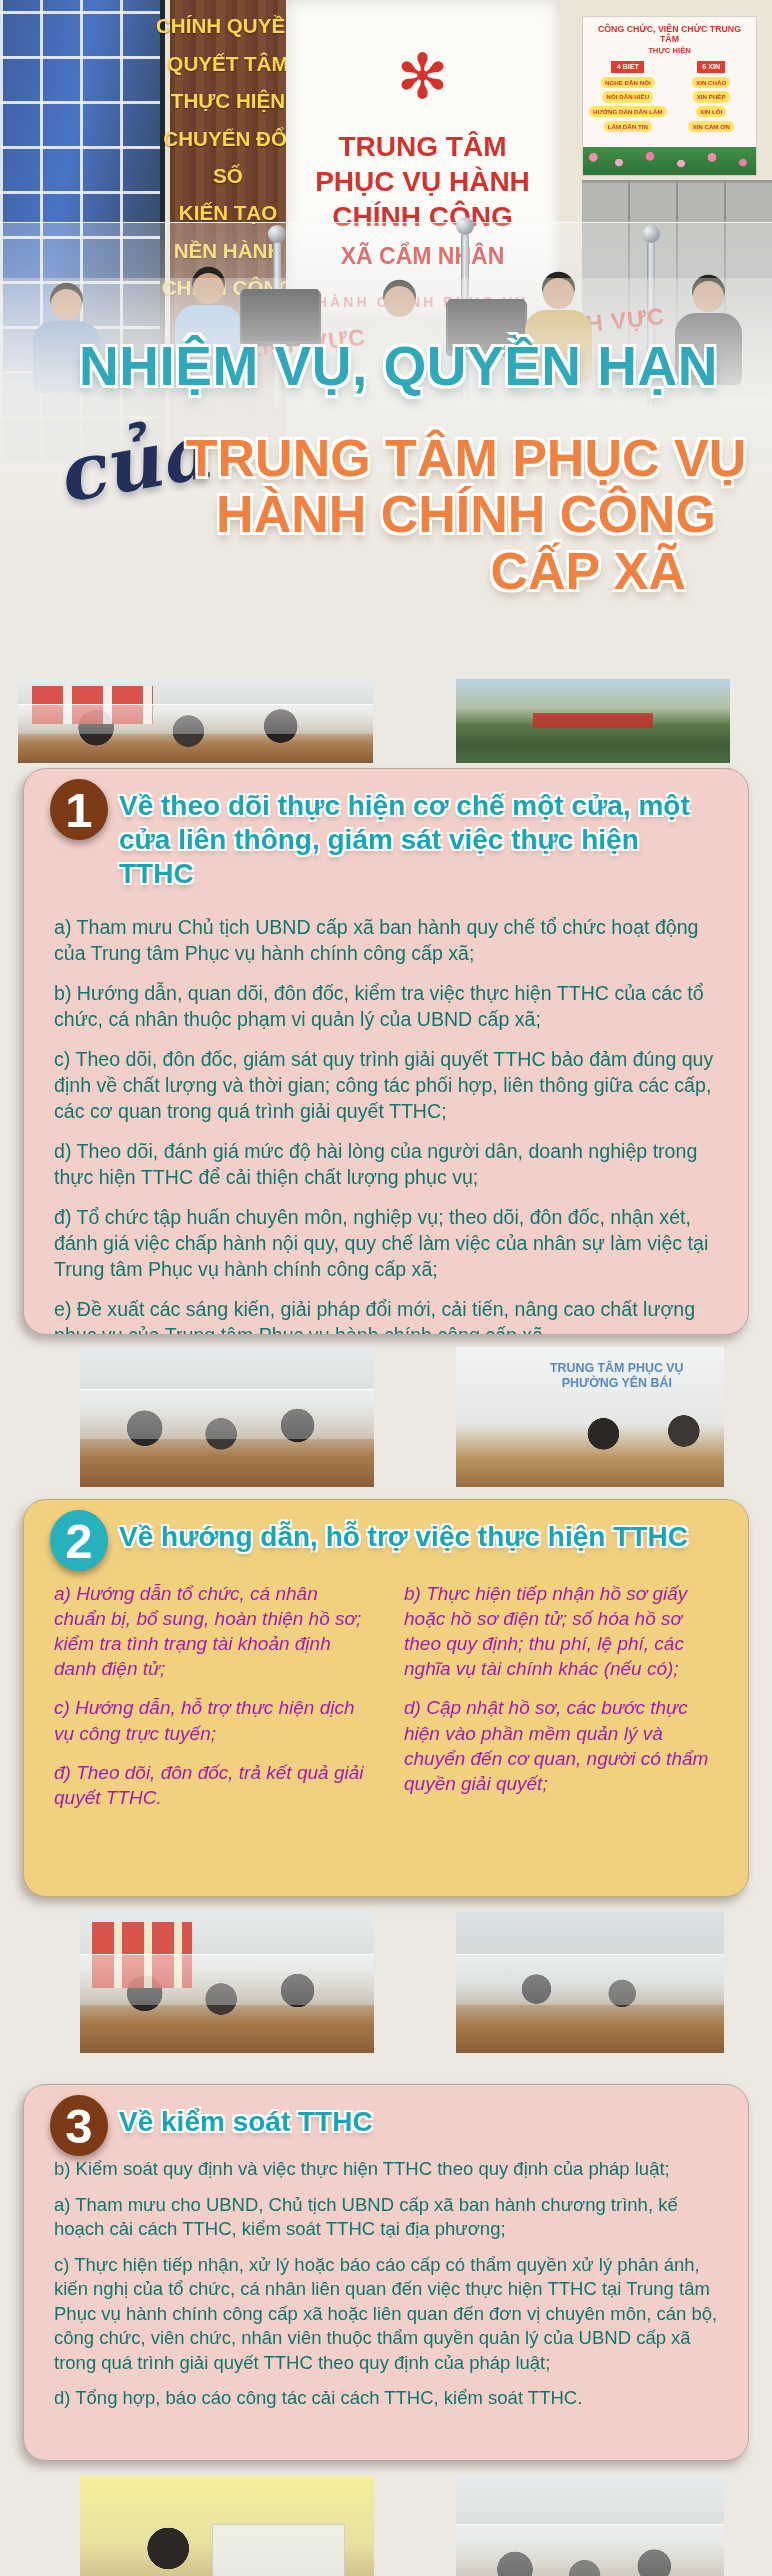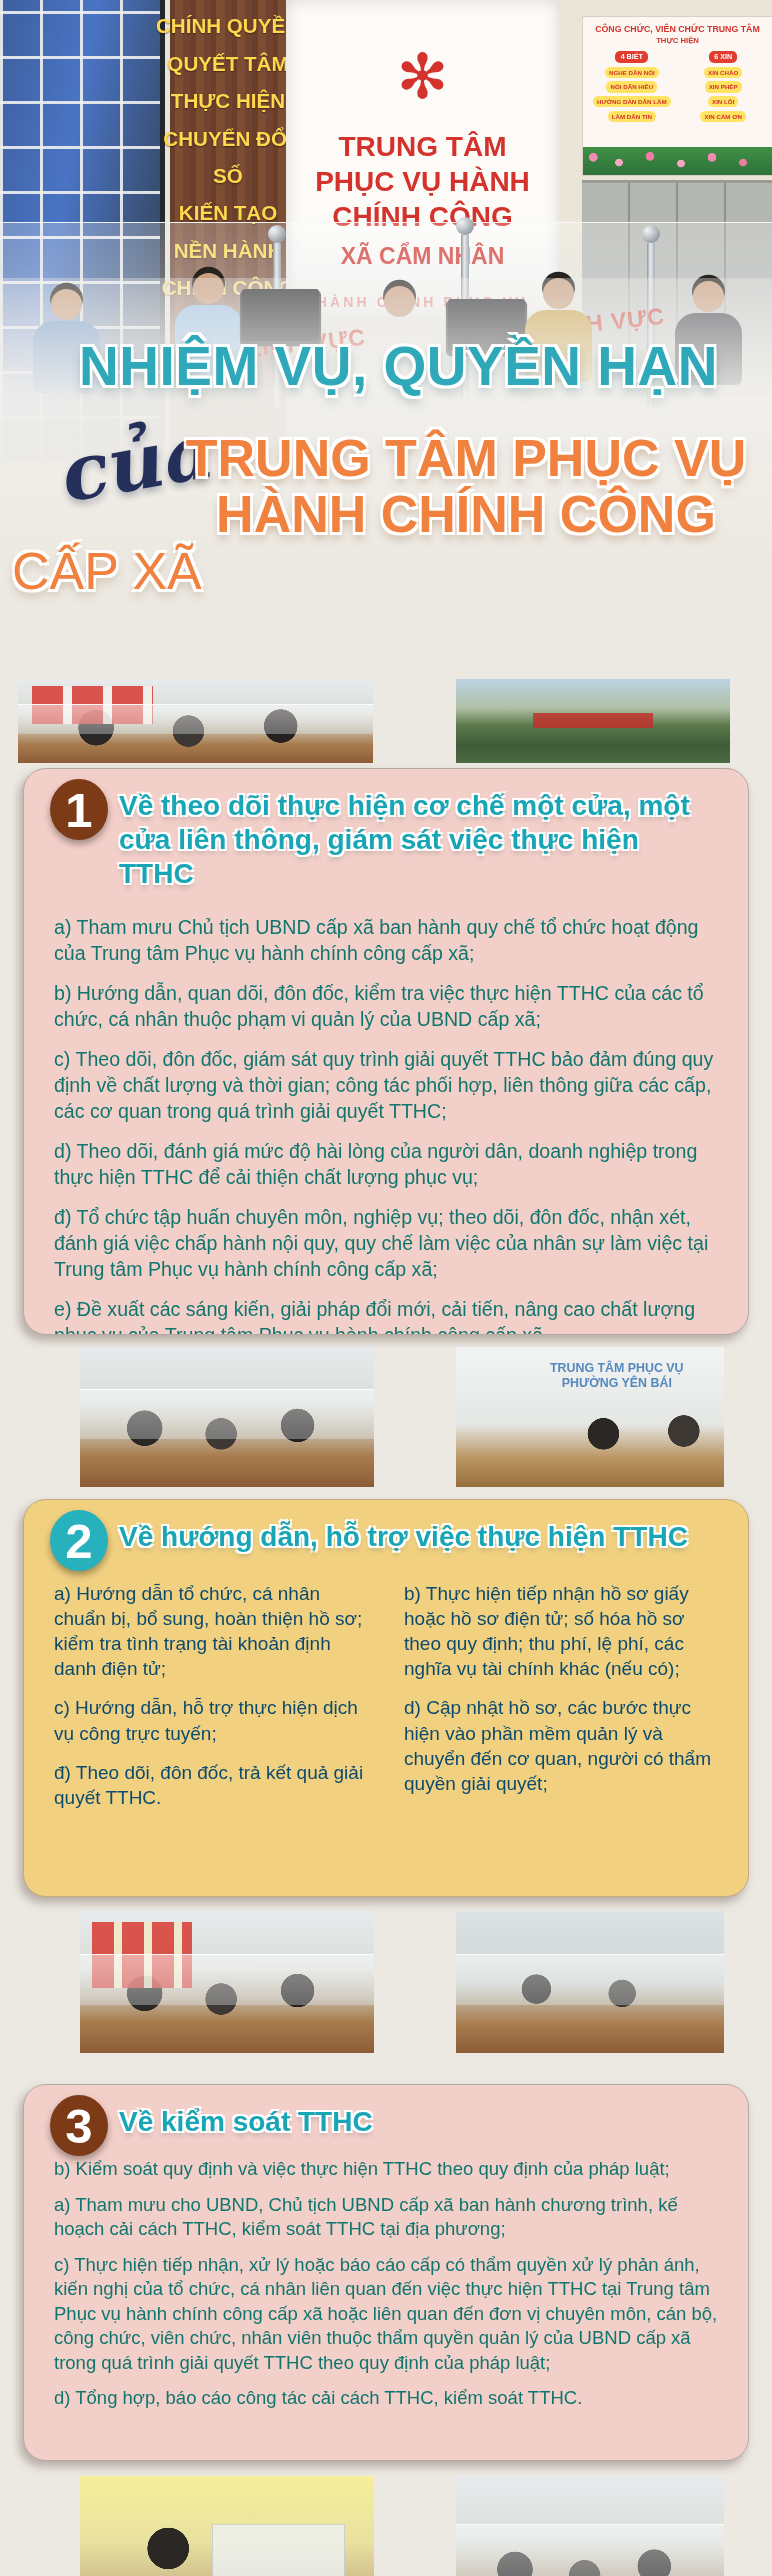--- a/index.html
+++ b/index.html
@@ -22,27 +22,27 @@
   .hero-pillar span { color:#ffd84d; font-weight:bold; font-size:20.6px; text-shadow:0 1px 1.5px rgba(0,0,0,.45); white-space:nowrap; }
   .hero-sign { position:absolute; top:0; left:286px; width:273px; height:319px; background:#fcfbf8;
      box-shadow:0 0 15.5px rgba(0,0,0,.15) inset; text-align:center; padding-top:46px; }
   .hero-logo { font-size:62px; color:#d4322c; line-height:1; display:block; }
   .hero-sign-title { display:block; color:#d4322c; font-weight:800; font-size:28px; line-height:1.25; margin:20.6px 15.5px 0 15.5px; }
   .hero-sign-sub { display:block; color:#d4322c; font-weight:800; font-size:23px; margin-top:9.3px; }
   .hero-sign-tag { display:block; color:#e0514b; font-weight:bold; font-size:14px; letter-spacing:3.1px; margin-top:24px; }
   .hero-wallR { position:absolute; top:0; left:559px; width:214px; height:464px; background:#ebe5d8; }
   .hero-banner-frag { position:absolute; top:0; left:448px; width:103px; height:13.4px; background:#f7c929; }
   .hero-banner-frag2 { position:absolute; top:0; left:732px; width:41px; height:20.6px; background:#f7c929; }
-  .hero-poster { position:absolute; top:15.5px; left:582px; width:191px; height:160px; background:#fdf7f4;
+  .hero-poster { position:absolute; top:15.5px; left:582px; width:175px; height:160px; background:#fdf7f4;
      border:0.5px solid #d9cfc4; padding:7.2px 5.2px 0 5.2px; overflow:hidden; }
   .hero-poster-title { color:#d4322c; font-weight:bold; font-size:8.8px; text-align:center; display:block; }
   .hero-poster-sub { color:#d4322c; font-weight:bold; font-size:7.7px; text-align:center; display:block; margin-top:2.1px; }
   .poster-cols { display:flex; gap:4.1px; margin-top:6.2px; }
   .poster-col { flex:1; display:flex; flex-direction:column; gap:3.6px; align-items:center; }
-  .poster-tag { background:#e23c31; color:#fff; font-weight:bold; font-size:7.2px; padding:1.5px 5.2px; border-radius:5px; }
+  .poster-tag { background:#e23c31; color:#fff; font-weight:bold; font-size:7.2px; padding:1.5px 5.2px; border-radius:0; }
   .poster-pill { background:#ffe463; color:#d4322c; font-weight:bold; font-size:6.2px; padding:2.1px 4.1px; border-radius:5.2px; white-space:nowrap; }
   .hero-poster-flowers { position:absolute; bottom:0; left:0; width:100%; height:28px;
      background:
        radial-gradient(circle 4.1px at 10.3px 10.3px,#f08cae 0 4.1px,transparent 4.6px),
        radial-gradient(circle 3.6px at 36px 15.5px,#f5a6c0 0 3.6px,transparent 4.1px),
        radial-gradient(circle 4.1px at 67px 9.3px,#ef7ca4 0 4.1px,transparent 4.6px),
        radial-gradient(circle 3.6px at 98px 16.5px,#f5a6c0 0 3.6px,transparent 4.1px),
        radial-gradient(circle 4.1px at 129px 10.3px,#f08cae 0 4.1px,transparent 4.6px),
        radial-gradient(circle 3.6px at 160px 15.5px,#ef7ca4 0 3.6px,transparent 4.1px),
        linear-gradient(#3f8f46,#2f7339); }
@@ -65,21 +65,21 @@
   
   .title-block { position:absolute; top:0; left:12px; width:773px; height:654px; }
   .title-line1 { position:absolute; top:334px; left:0; width:773px; text-align:center;
      font-size:55px; font-weight:800; color:#2fa9ba; letter-spacing:0.5px;
      text-shadow:-2.6px -2.6px 0 #fff,2.6px -2.6px 0 #fff,-2.6px 2.6px 0 #fff,2.6px 2.6px 0 #fff,0 6.2px 10.3px rgba(20,80,90,.35); }
   .title-cua { position:absolute; top:417px; left:49px; font-family:"DejaVu Serif", serif; font-style:italic; font-weight:bold;
      font-size:77px; color:#25305a; transform:rotate(-10deg); text-shadow:0 4.1px 7.2px rgba(20,30,60,.3); }
   .title-orange { position:absolute; left:155px; width:598px; text-align:center; font-size:52px; font-weight:800; color:#f0813f;
      text-shadow:-2.6px -2.6px 0 #fff,2.6px -2.6px 0 #fff,-2.6px 2.6px 0 #fff,2.6px 2.6px 0 #fff,0 6.2px 9.3px rgba(120,60,10,.35); }
   .title-l2 { top:428px; } .title-l3 { top:484px; }
-  .title-l4 { position:absolute; top:541px; left:0; width:674px; text-align:left; font-size:52px; font-weight:400; color:#f0813f;
+  .title-l4 { position:absolute; top:541px; left:0; width:674px; text-align:right; font-size:52px; font-weight:700; color:#f0813f;
      text-shadow:-2.6px -2.6px 0 #fff,2.6px -2.6px 0 #fff,-2.6px 2.6px 0 #fff,2.6px 2.6px 0 #fff,0 6.2px 9.3px rgba(120,60,10,.35); }
   .ph { position:absolute; overflow:hidden; }
   .ph-base { width:100%; height:100%;
      background:
        radial-gradient(circle 17.5px at 22% 58%, #2a2724 0 17.5px, transparent 18px),
        radial-gradient(circle 15.5px at 48% 62%, #3d3833 0 15.5px, transparent 16px),
        radial-gradient(circle 16.5px at 74% 56%, #26211e 0 16.5px, transparent 17px),
        linear-gradient(180deg, #e8ebed 0%, #d9ddd8 40%, #c2b49e 62%, #a97c4e 78%, #8a5d38 100%); }
   .ph-posters { position:absolute; top:8%; left:4%; width:34%; height:46%;
      background:repeating-linear-gradient(90deg,#d83a31 0 26%, #f3f0ea 26% 33%); opacity:.85; }
@@ -95,21 +95,21 @@
   .badge { position:absolute; top:10.3px; left:26px; width:58px; height:61px; border-radius:50%;
      color:#fff; font-weight:800; font-size:49px; display:flex; align-items:center; justify-content:center;
      box-shadow:0 4.1px 7.2px rgba(0,0,0,.35); }
   .badge-brown { background:#7c3a16; }
   .badge-teal { background:#27b1bd; }
   .sec-title { margin:19.6px 31px 0 95px; text-align:left; font-size:28px; font-weight:800; color:#18a5b6; line-height:1.22;
      text-shadow:-2.1px -2.1px 0 #fff,2.1px -2.1px 0 #fff,-2.1px 2.1px 0 #fff,2.1px 2.1px 0 #fff,0 3.6px 5.2px rgba(40,70,80,.3); }
   .sec-body { padding:24px 30px 15.5px 30px; }
   .item { font-size:19.6px; line-height:1.32; margin-bottom:14.4px; }
   .t-brown { color:#0f766e; }
-  .t-teal { color:#0c4a6e; }
+  .t-teal { color:#a21caf;font-style:italic; }
   .cols { display:flex; gap:36px; padding:27px 30px 10.3px 30px; }
   .col { flex:1; }
   .col .item { font-size:19px; }
 </style>
 </head>
 <body>
 
 <div id="canvas">
 
   <div class="hero">

